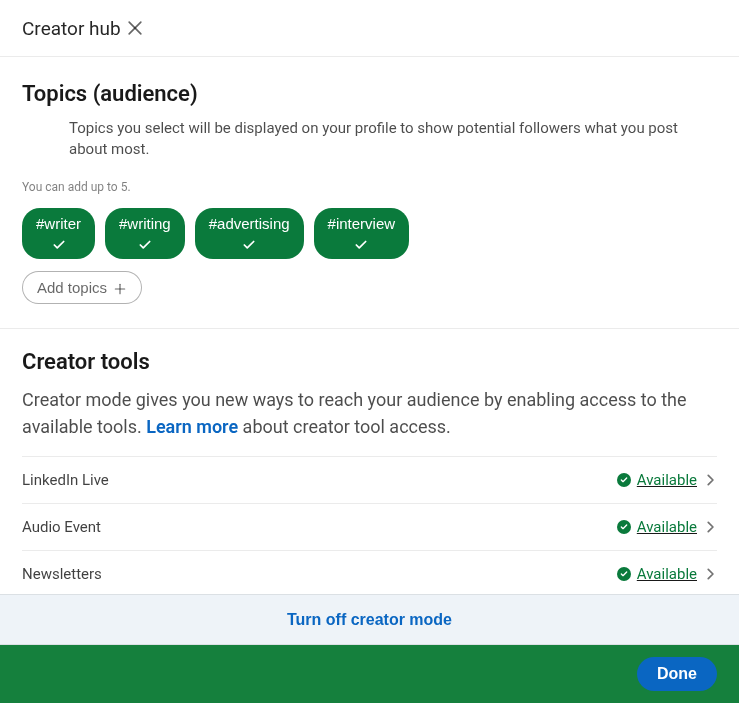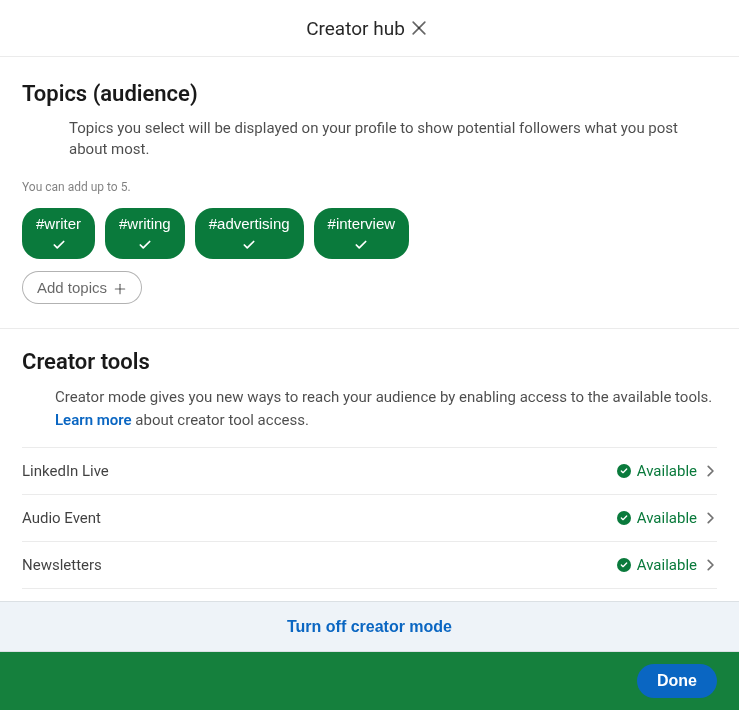--- a/index.html
+++ b/index.html
@@ -10,21 +10,21 @@
     body {
       font-family: -apple-system, BlinkMacSystemFont, "Segoe UI", Roboto, Helvetica, Arial, sans-serif;
       background: #fff;
       width: 739px;
       height: 715px;
       color: rgba(0,0,0,0.9);
     }
     .header {
       display: flex;
       align-items: center;
-      justify-content: center;
+      justify-content: flex-start;
       padding: 14px 22px;
       border-bottom: 1px solid rgba(0,0,0,0.08);
     }
     .header h1 {
       font-size: 19px;
       font-weight: 400;
       color: rgba(0,0,0,0.85);
     }
     .close-btn {
       background: none;
@@ -99,25 +99,24 @@
     .chip-icon {
       display: inline-flex;
       align-items: center;
     }
     .divider {
       border: none;
       border-top: 1px solid rgba(0,0,0,0.08);
       margin: 24px -22px 20px -22px;
     }
     .tools-desc {
-      font-size: 15px;
+      font-size: 18px;
       color: rgba(0,0,0,0.7);
       line-height: 1.5;
       margin-bottom: 4px;
-      margin-left: 33px;
     }
     .learn-more {
       color: #0a66c2;
       font-weight: 600;
       text-decoration: none;
       cursor: pointer;
     }
     .tool-list {
       margin-top: 16px;
       border-top: 1px solid rgba(0,0,0,0.08);
@@ -131,20 +130,21 @@
       cursor: pointer;
     }
     .tool-name {
       font-size: 15px;
       color: rgba(0,0,0,0.75);
     }
     .tool-right {
       display: flex;
       align-items: center;
       gap: 6px;
+      text-decoration: underline;
     }
     .status-icon {
       display: inline-flex;
       width: 14px;
       height: 14px;
       border-radius: 50%;
       background: #0a7a3c;
       align-items: center;
       justify-content: center;
       flex-shrink: 0;
@@ -157,21 +157,21 @@
       color: #0a7a3c;
       font-size: 15px;
     }
     .chevron {
       color: rgba(0,0,0,0.55);
       display: inline-flex;
       align-items: center;
     }
     .footer-area {
       position: absolute;
-      bottom: 5px;
+      bottom: 12px;
       left: 0;
       width: 739px;
     }
     .turn-off-bar {
       background: #eef3f8;
       text-align: center;
       padding: 15px 0;
       border-top: 1px solid rgba(0,0,0,0.08);
       border-bottom: 1px solid rgba(0,0,0,0.08);
     }

